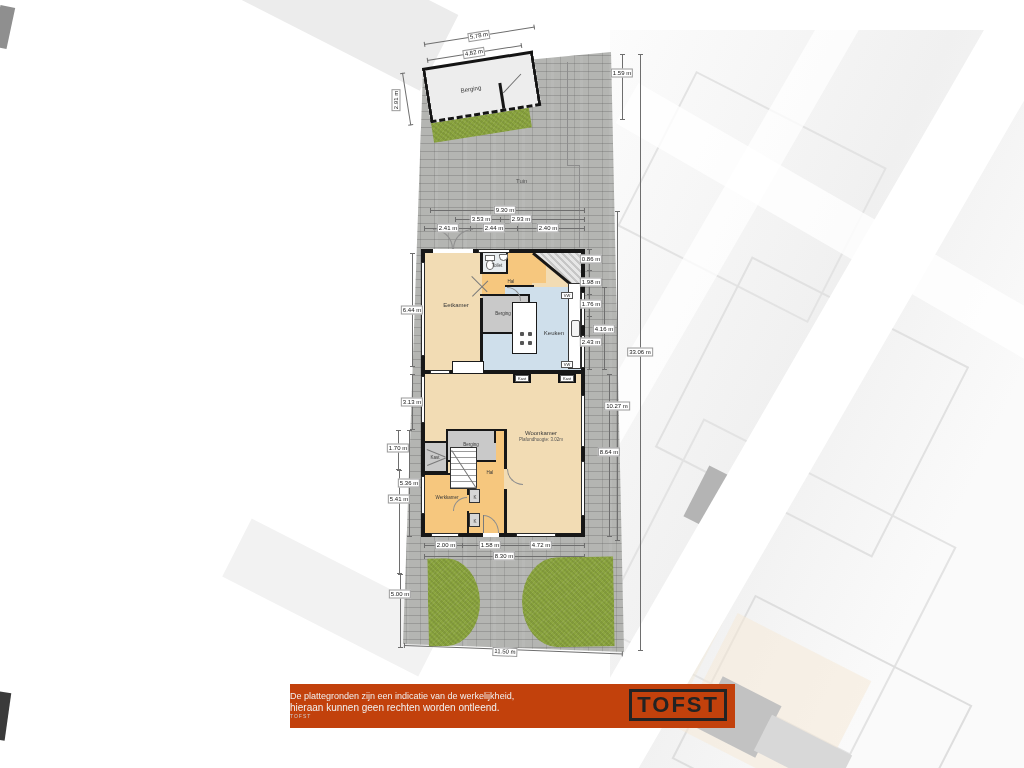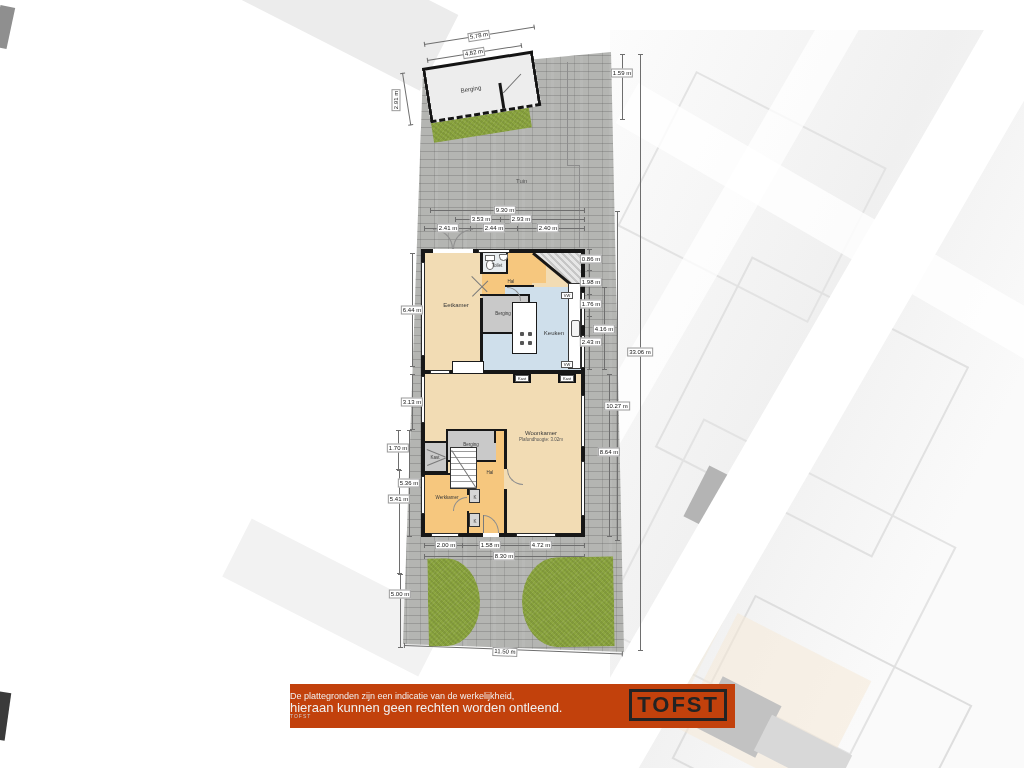--- a/index.html
+++ b/index.html
@@ -273,19 +273,19 @@
       <div style="font-size:4.5px;line-height:6px;color:#555;">Plafondhoogte: 3.02m</div>
     </div>
     <span class="room-label small" style="left:46px;top:191px;">Berging</span>
     <span class="room-label small" style="left:10px;top:204px;">Kast</span>
     <span class="room-label small" style="left:65px;top:219px;">Hal</span>
     <span class="room-label small" style="left:22px;top:244px;">Werkkamer</span>
   </div>
 
   <div class="abs" style="left:290px;top:684px;width:445px;height:44px;background:#c2410c;color:#f0f0f0;text-align:left;">
     <div style="font-size:9px;line-height:11px;margin-top:7px;">De plattegronden zijn een indicatie van de werkelijkheid,</div>
-    <div style="font-size:13px;line-height:11px;">hieraan kunnen geen rechten worden ontleend.</div>
+    <div style="font-size:10px;line-height:11px;">hieraan kunnen geen rechten worden ontleend.</div>
     <div style="font-size:5px;line-height:7px;letter-spacing:1px;color:#cfcfcf;">TOFST</div>
     <div class="abs" style="right:8px;top:5px;border:3px solid #232323;color:#232323;font-weight:bold;
                 font-size:22px;line-height:26px;padding:0 5px;letter-spacing:2px;">TOFST</div>
   </div>
 
 </div>
 
 </body></html>

